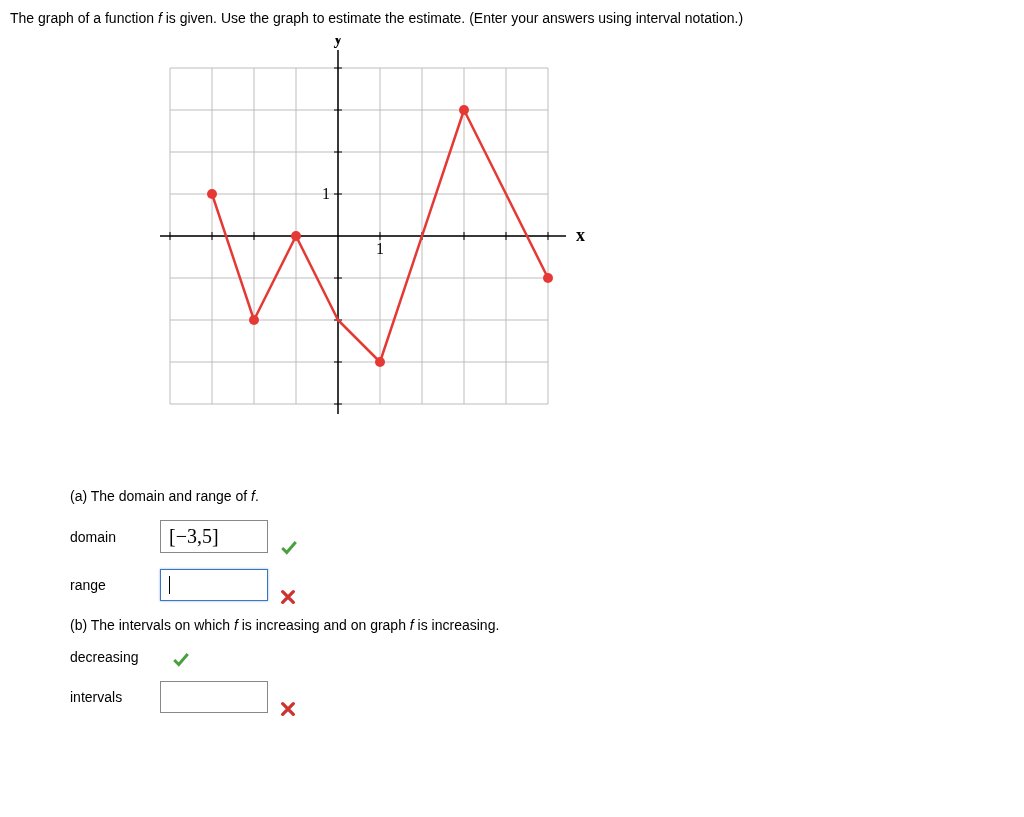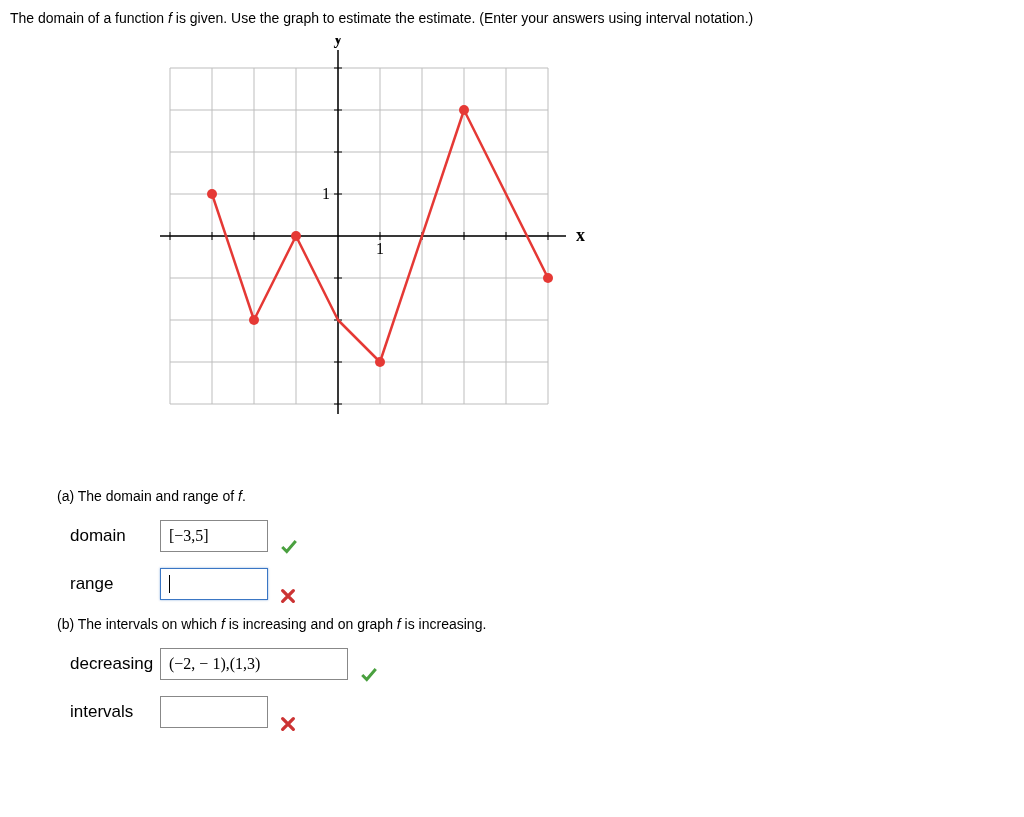--- a/index.html
+++ b/index.html
@@ -12,41 +12,41 @@
   }
   .prompt {
     margin-bottom: 12px;
   }
   .italic { font-style: italic; }
   .graph-container {
     margin: 10px 0 20px 130px;
   }
   svg { display: block; }
   .section {
-    margin: 10px 0 10px 47px;
+    margin: 10px 0 10px 60px;
   }
   .section-sub {
     margin: 16px 0 16px 60px;
     display: flex;
     align-items: center;
   }
   .label {
     display: inline-block;
     width: 90px;
-    font-size: 17px;
+    font-size: 14px;
   }
   .answer-box {
     border: 1px solid #888;
     padding: 4px 8px;
     min-width: 90px;
     min-height: 22px;
     display: inline-flex;
     align-items: center;
     font-family: "Times New Roman", serif;
-    font-size: 16px;
+    font-size: 20px;
     background: #fff;
   }
   .answer-box.active {
     border: 1px solid #3a76c4;
     box-shadow: 0 0 2px rgba(58,118,196,0.6);
   }
   .answer-box.wide {
     min-width: 170px;
   }
   .answer-box .cursor {
@@ -63,21 +63,21 @@
     align-self: flex-end;
     margin-bottom: -4px;
   }
   .mark.correct { color: #4aa03f; }
   .mark.wrong { color: #cc3333; }
 </style>
 </head>
 <body>
 
 <div class="prompt">
-  <span>The domain of a function </span><span class="italic">f</span><span> is given. Use the graph to estimate the estimate. (Enter your answers using interval notation.)</span>
+  <span>The graph of a function </span><span class="italic">f</span><span> is given. Use the graph to estimate the estimate. (Enter your answers using interval notation.)</span>
 </div>
 
 <div class="graph-container">
   <svg id="chart-svg" width="450" height="430">
       <line x1="30" y1="366" x2="30" y2="30" stroke="#bdbdbd" stroke-width="1"></line>
       <line x1="72" y1="366" x2="72" y2="30" stroke="#bdbdbd" stroke-width="1"></line>
       <line x1="114" y1="366" x2="114" y2="30" stroke="#bdbdbd" stroke-width="1"></line>
       <line x1="156" y1="366" x2="156" y2="30" stroke="#bdbdbd" stroke-width="1"></line>
       <line x1="198" y1="366" x2="198" y2="30" stroke="#bdbdbd" stroke-width="1"></line>
       <line x1="240" y1="366" x2="240" y2="30" stroke="#bdbdbd" stroke-width="1"></line>
@@ -155,23 +155,20 @@
       </svg>
   </span>
 </div>
 
 <div class="section">
   <span>(b) The intervals on which </span><span class="italic">f</span><span> is increasing and on graph </span><span class="italic">f</span><span> is increasing.</span>
 </div>
 
 <div class="section-sub">
   <span class="label">decreasing</span>
-  <span class="answer-box wide">
-    <span>(−2, − 1),(1,3)</span>
-  </span>
   <span class="mark correct">
     <svg width="18" height="18" viewBox="0 0 24 24">
         <path fill="none" stroke="#4aa03f" stroke-width="4" d="M3 12 L9 18 L21 4"></path>
       </svg>
   </span>
 </div>
 
 <div class="section-sub">
   <span class="label">intervals</span>
   <span class="answer-box">

